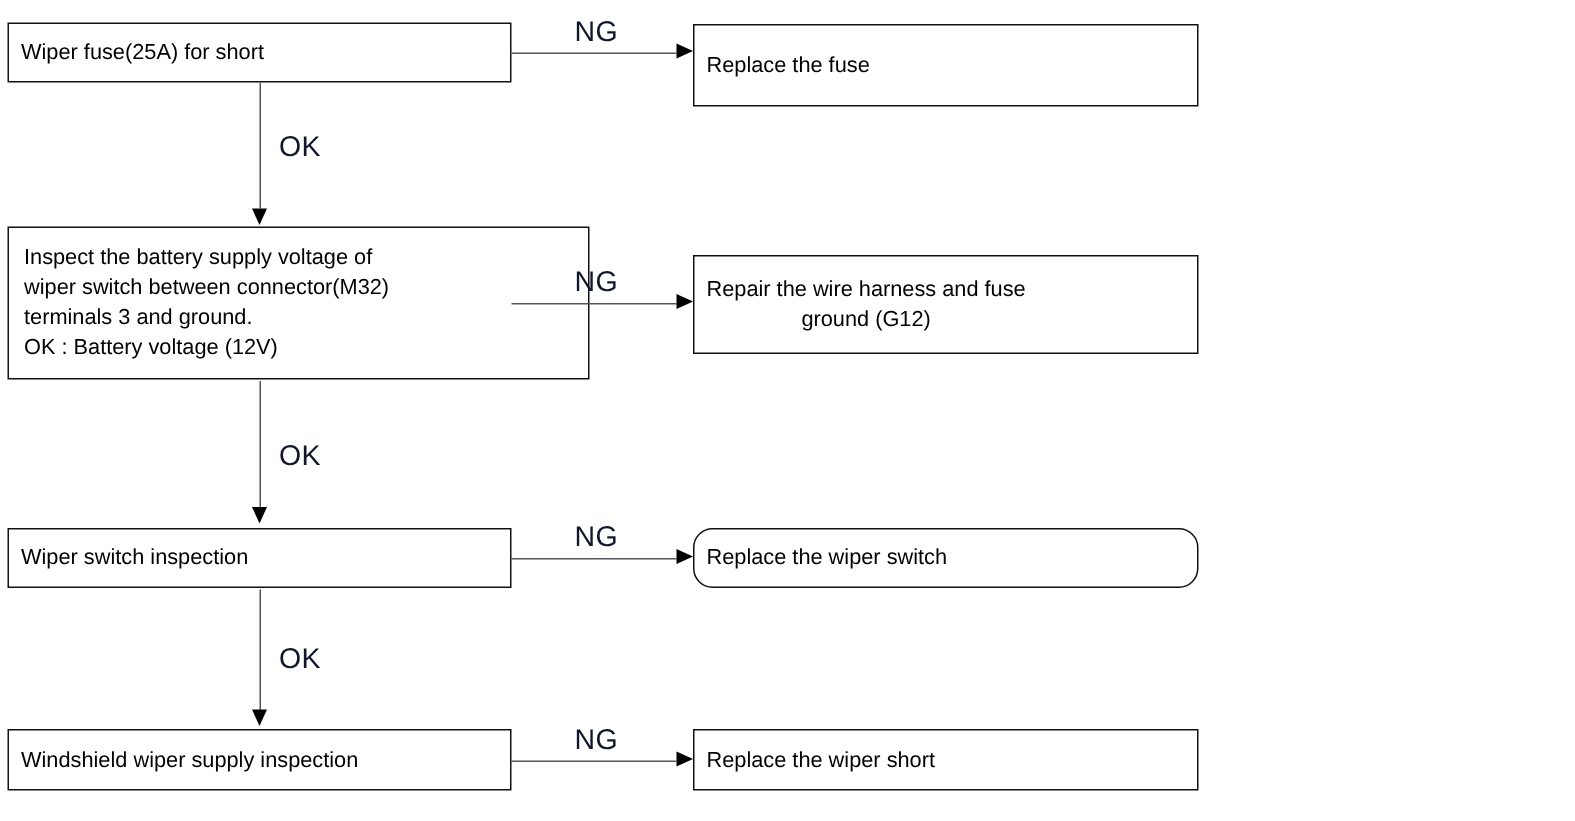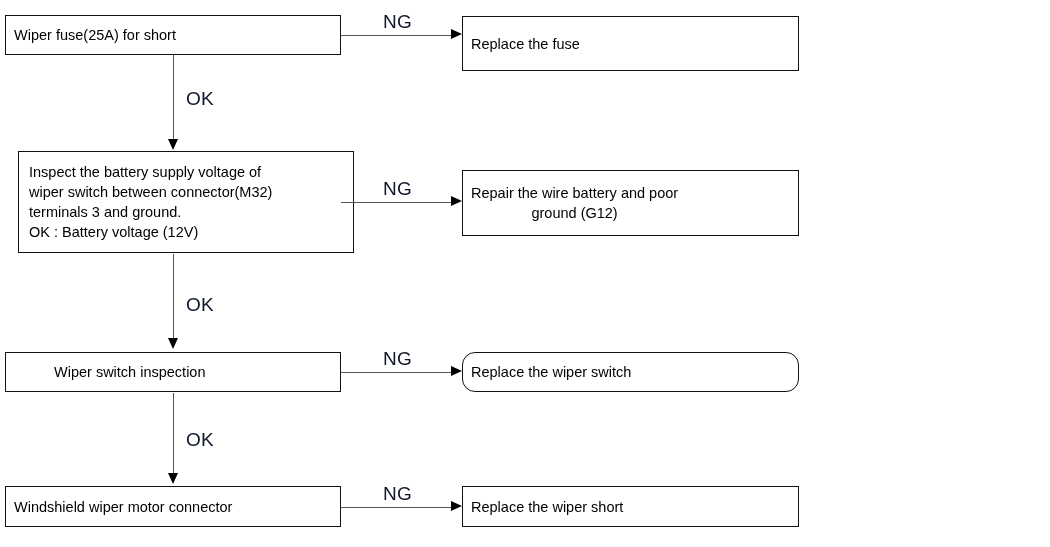--- a/index.html
+++ b/index.html
@@ -92,58 +92,58 @@
   <div class="edge-label" style="left:383px; top:11px;">NG</div>
 
   <div class="node" style="left:462px; top:16px; width:337px; height:55px;">
     <span class="label">Replace the fuse</span>
   </div>
 
   <div class="conn-v" style="left:173px; top:55px; width:1px; height:84px;"></div>
   <div class="arrow-down" style="left:168px; top:139px;"></div>
   <div class="edge-label" style="left:186px; top:88px;">OK</div>
 
-  <div class="node left-align" style="left:18px; top:151px; width:336px; height:102px;">
+  <div class="node left-align" style="left:5px; top:151px; width:388px; height:102px;">
     <span class="label">Inspect the battery supply voltage of
 wiper switch between connector(M32)
 terminals 3 and ground.
 OK : Battery voltage (12V)</span>
   </div>
 
   <div class="conn-h" style="left:341px; top:202px; width:110px;"></div>
   <div class="arrow-right" style="left:451px; top:196px;"></div>
   <div class="edge-label" style="left:383px; top:178px;">NG</div>
 
   <div class="node" style="left:462px; top:170px; width:337px; height:66px;">
-    <span class="label">Repair the wire battery and poor
+    <span class="label">Repair the wire harness and fuse
 ground (G12)</span>
   </div>
 
   <div class="conn-v" style="left:173px; top:254px; width:1px; height:84px;"></div>
   <div class="arrow-down" style="left:168px; top:338px;"></div>
   <div class="edge-label" style="left:186px; top:294px;">OK</div>
 
-  <div class="node" style="left:5px; top:352px; width:336px; height:40px;padding-left:40px;">
+  <div class="node" style="left:5px; top:352px; width:336px; height:40px;">
     <span class="label">Wiper switch inspection</span>
   </div>
 
   <div class="conn-h" style="left:341px; top:372px; width:110px;"></div>
   <div class="arrow-right" style="left:451px; top:366px;"></div>
   <div class="edge-label" style="left:383px; top:348px;">NG</div>
 
   <div class="node" style="left:462px; top:352px; width:337px; height:40px;border-radius:13px;">
     <span class="label">Replace the wiper switch</span>
   </div>
 
   <div class="conn-v" style="left:173px; top:393px; width:1px; height:82px;"></div>
   <div class="arrow-down" style="left:168px; top:473px;"></div>
   <div class="edge-label" style="left:186px; top:429px;">OK</div>
 
   <div class="node" style="left:5px; top:486px; width:336px; height:41px;">
-    <span class="label">Windshield wiper motor connector</span>
+    <span class="label">Windshield wiper supply inspection</span>
   </div>
 
   <div class="conn-h" style="left:341px; top:507px; width:110px;"></div>
   <div class="arrow-right" style="left:451px; top:501px;"></div>
   <div class="edge-label" style="left:383px; top:483px;">NG</div>
 
   <div class="node" style="left:462px; top:486px; width:337px; height:41px;">
     <span class="label">Replace the wiper short</span>
   </div>
 

